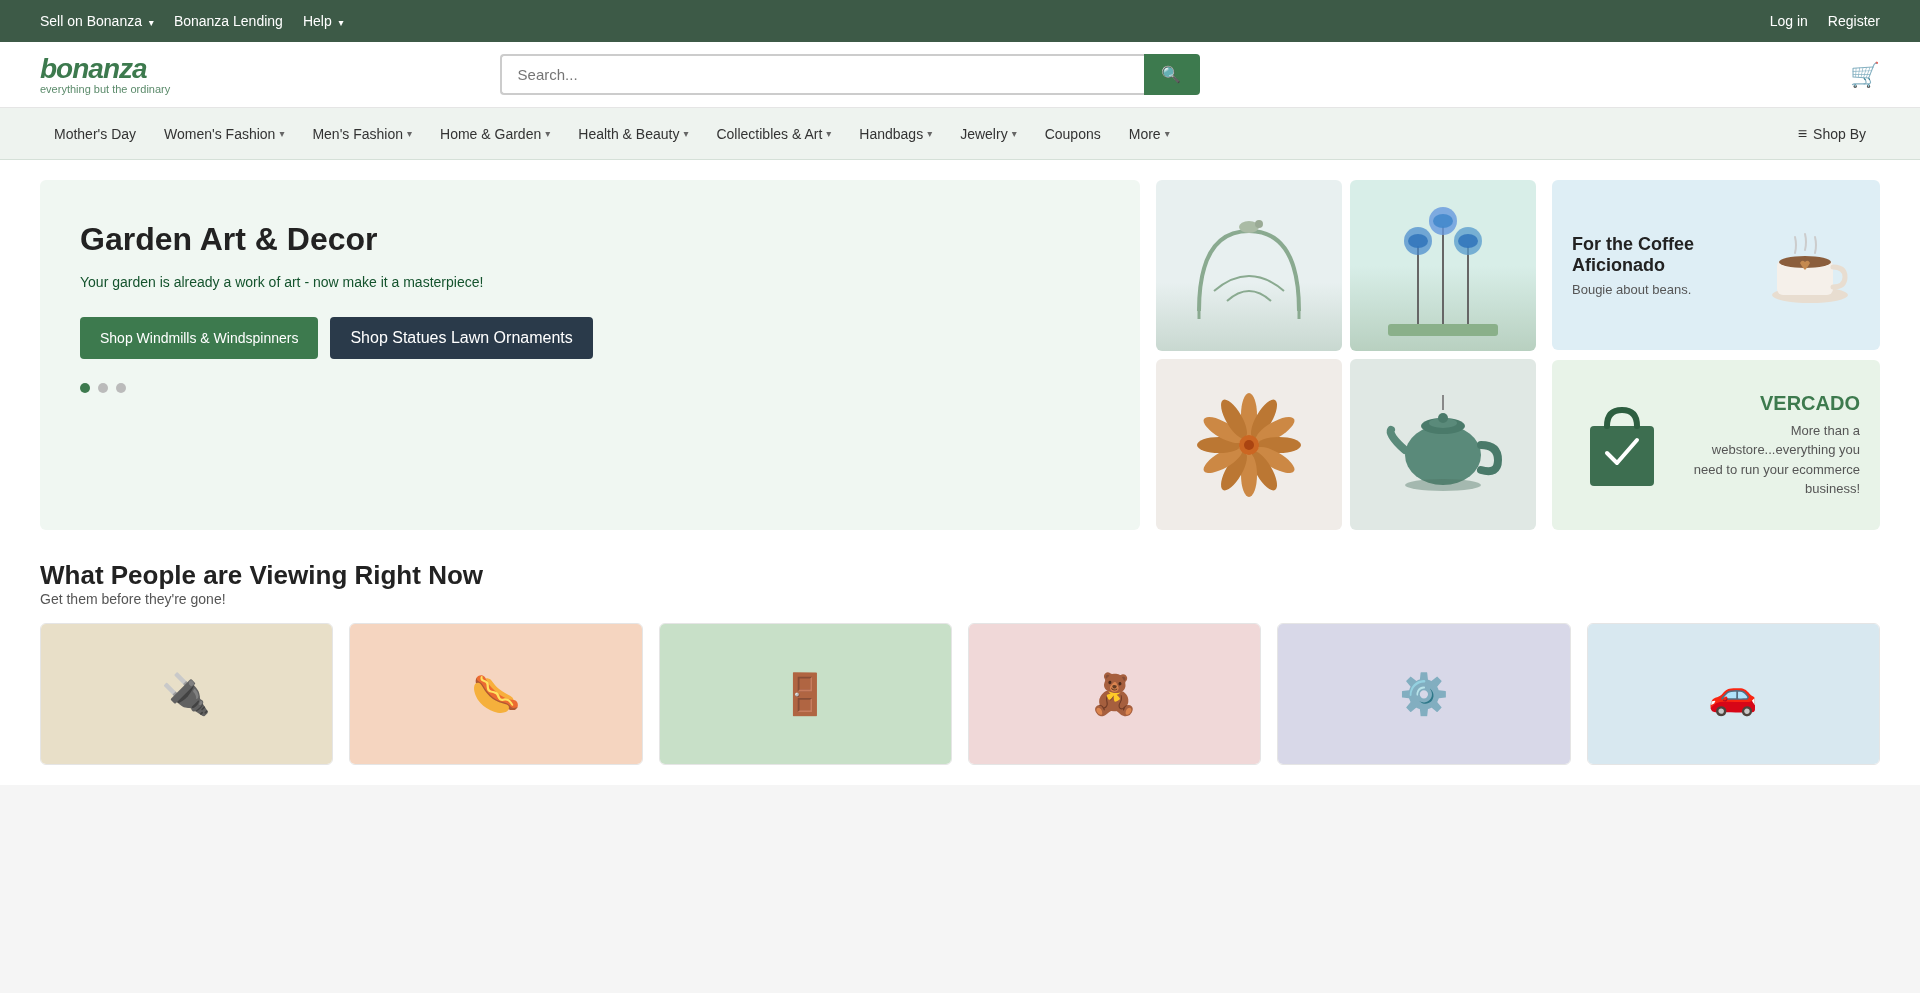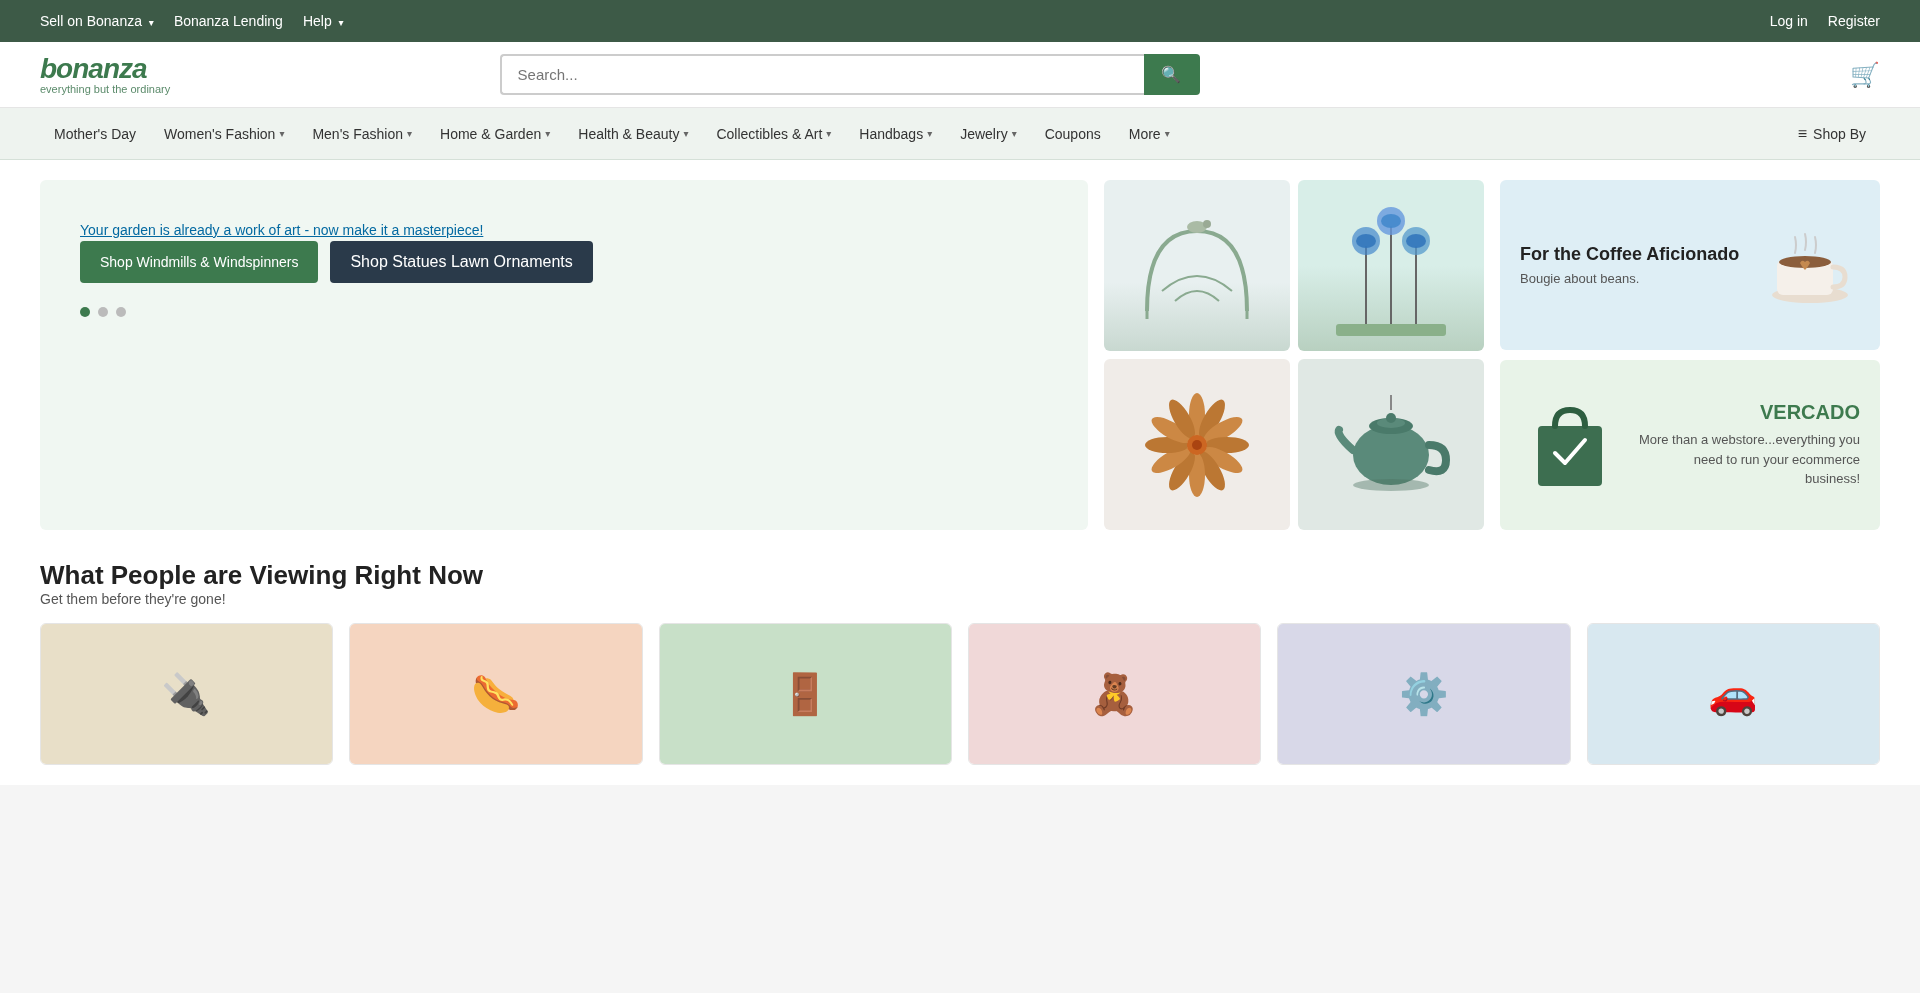--- a/index.html
+++ b/index.html
@@ -108,21 +108,21 @@
     .hero-left {
       flex: 1;
       background: #f0f7f2;
       border-radius: 6px;
       padding: 40px 40px 30px;
       position: relative;
       min-height: 350px;
       overflow: hidden;
     }
     .hero-title { font-size: 32px; font-weight: bold; color: #222; margin-bottom: 14px; line-height: 1.2; }
-    .hero-desc { font-size: 14px; color: #0369a1; line-height: 1.5; text-decoration: underline; }
+    .hero-desc { font-size: 14px; color: #14532d; margin-bottom: 24px; line-height: 1.5; }
     .hero-buttons { display: flex; gap: 12px; flex-wrap: wrap; }
     .hero-btn-primary {
       background: #3d7a4e;
       color: #fff;
       border: none;
       padding: 12px 20px;
       border-radius: 4px;
       font-size: 14px;
       cursor: pointer;
     }
@@ -177,21 +177,21 @@
     }
     .garden-teapot {
       width: 100%;
       height: 100%;
       background: #e0e8e4;
       display: flex; align-items: center; justify-content: center;
     }
 
     
     .hero-right {
-      width: 380px;
+      width: 328px;
       display: flex;
       flex-direction: column;
       gap: 10px;
     }
     .promo-card {
       border-radius: 6px;
       padding: 20px;
       display: flex;
       align-items: center;
       gap: 16px;
@@ -336,20 +336,21 @@
     <span style="font-size:16px;">≡</span>
     <span>Shop By</span>
   </div>
 </div>
 
 <div class="main-content">
 
   <div class="hero-section">
 
     <div class="hero-left">
+      <h1 class="hero-title">Garden Art &amp; Decor</h1>
       <p class="hero-desc">Your garden is already a work of art - now make it a masterpiece!</p>
       <div class="hero-buttons">
         <button class="hero-btn-primary">Shop Windmills &amp; Windspinners</button>
         <button class="hero-btn-secondary">Shop Statues Lawn Ornaments</button>
       </div>
       <div class="hero-dots">
         <div class="hero-dot active"></div>
         <div class="hero-dot"></div>
         <div class="hero-dot"></div>
       </div>

